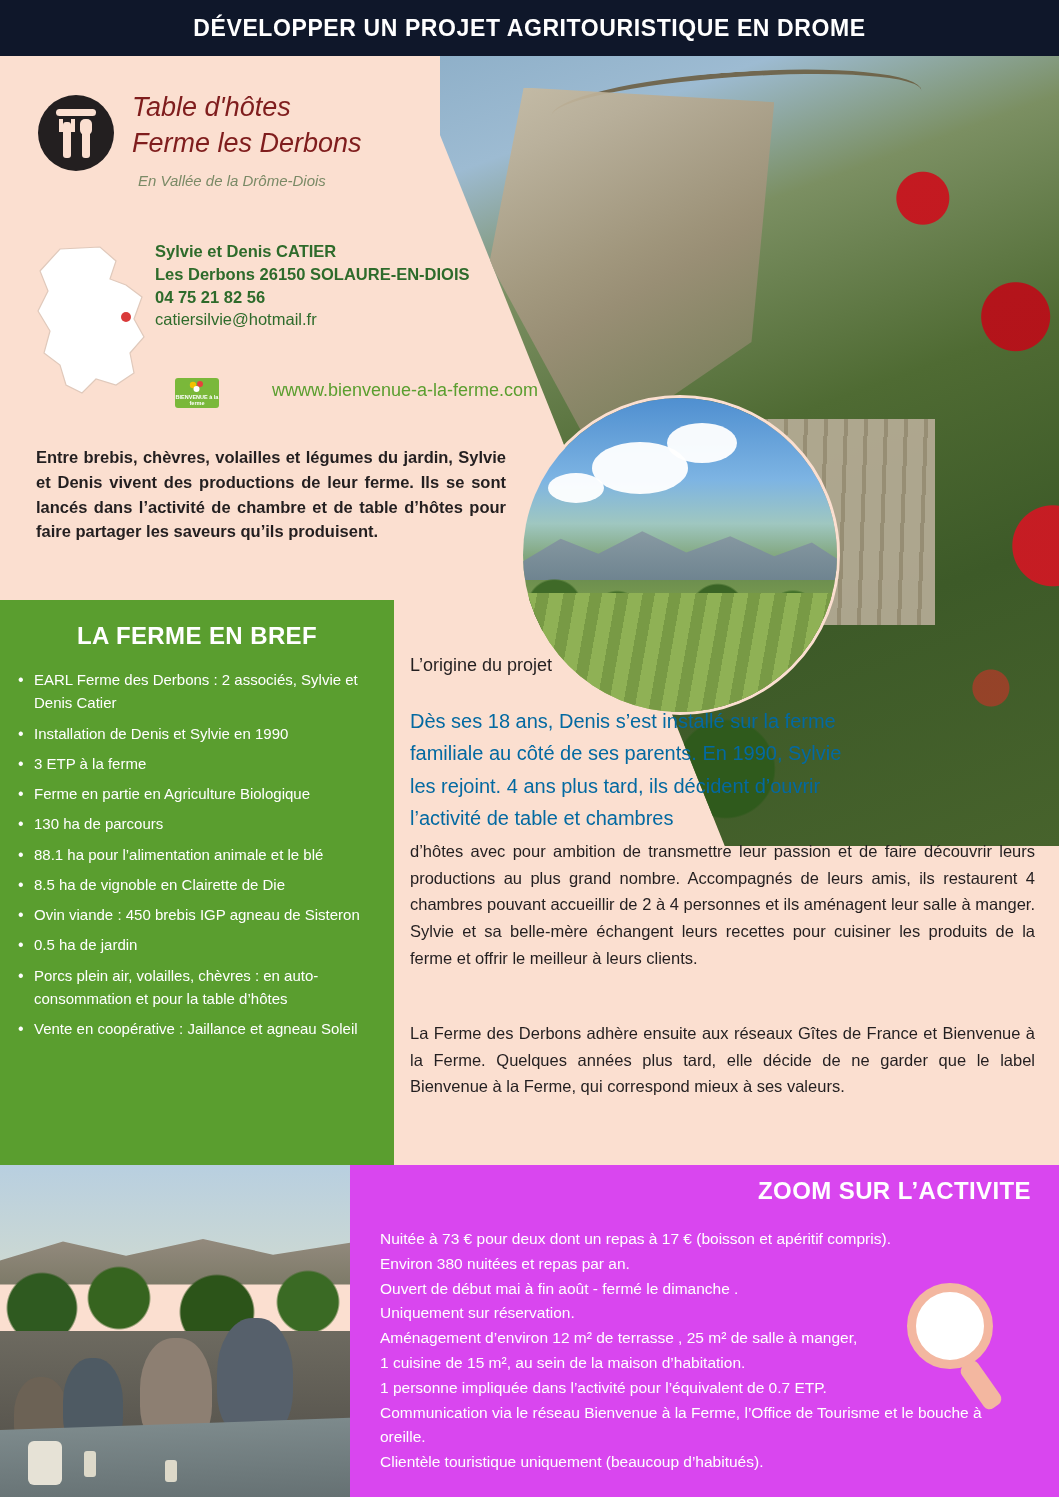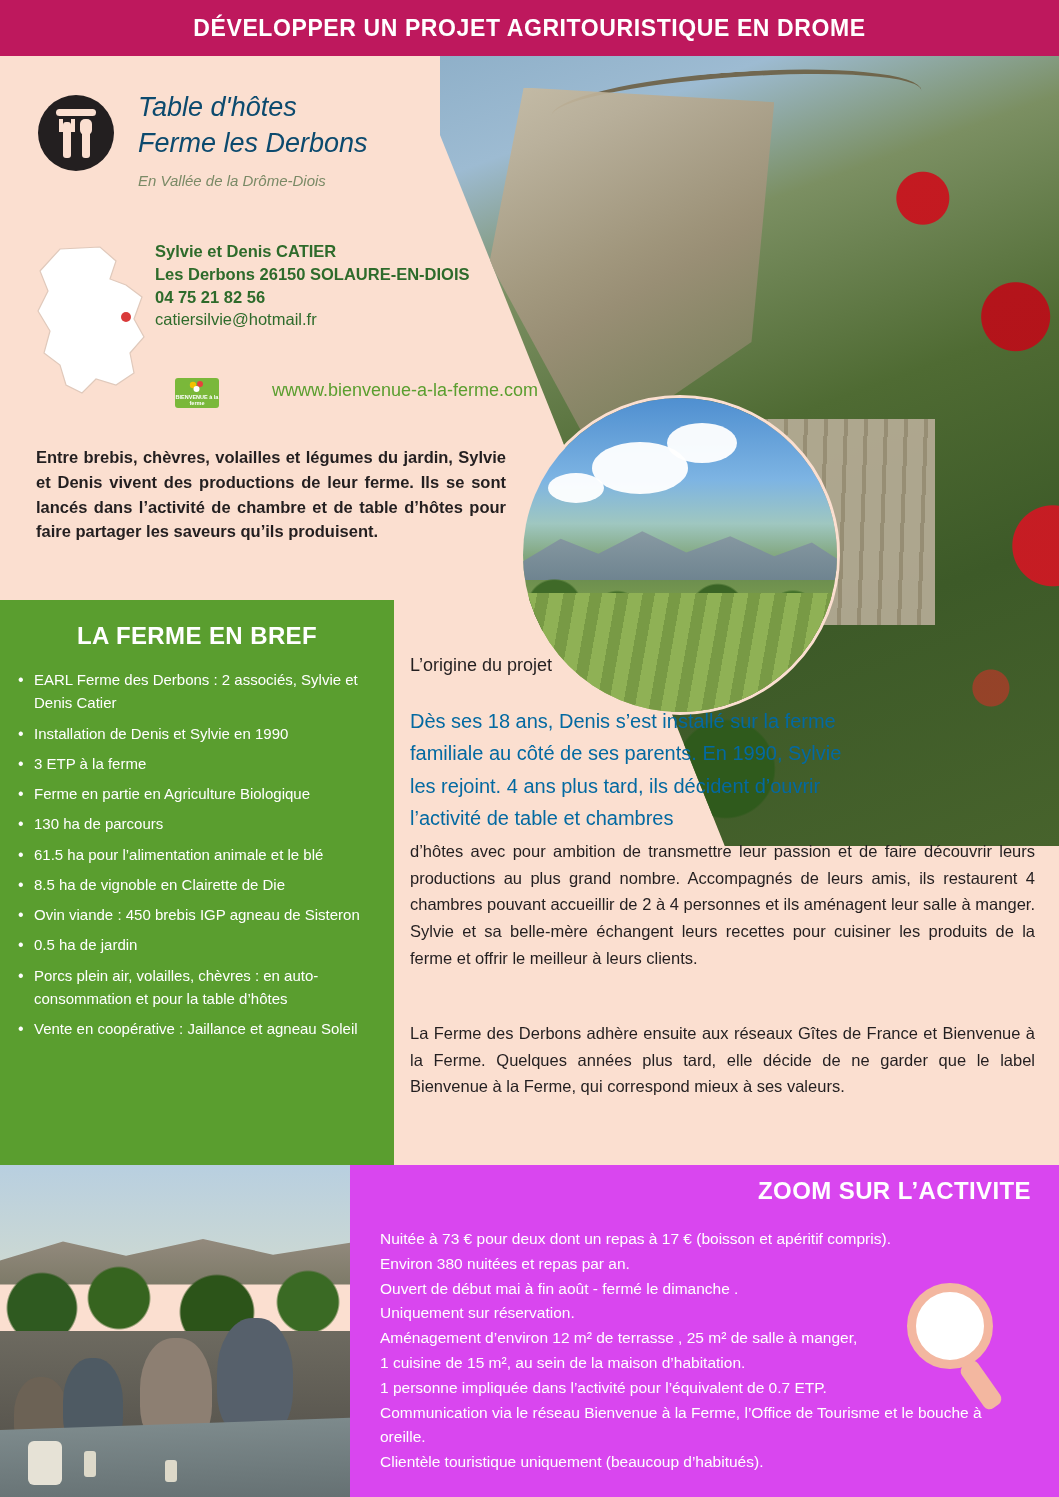--- a/index.html
+++ b/index.html
@@ -8,21 +8,21 @@
     width: 1059px; height: 1497px;
     font-family: "Liberation Sans", sans-serif;
     background: #fbdfd0;
     position: relative;
     overflow: hidden;
   }
 
   
   .header-banner {
     position: absolute; left:0; top:0; width:1059px; height:56px;
-    background:#be185d;
+    background:#0f172a;
     display:flex; align-items:center; justify-content:center;
   }
   .header-title {
     color:#ffffff; font-weight:bold; font-size:23px; letter-spacing:0.6px;
     text-align:center;
   }
 
   
   .peach-top {
     position:absolute; left:0; top:56px; width:1059px; height:545px;
@@ -38,21 +38,21 @@
     position:absolute; background:#fbdfd0;
   }
   .logo-circle .plate-top { left:18px; top:14px; width:40px; height:7px; border-radius:4px; }
   .logo-circle .fork { left:25px; top:27px; width:8px; height:36px; border-radius:3px; }
   .logo-circle .fork-tines { position:absolute; left:21px; top:24px; width:16px; height:13px;
      border-left:4px solid #fbdfd0; border-right:4px solid #fbdfd0; }
   .logo-circle .knife { left:44px; top:27px; width:8px; height:36px; border-radius:3px; }
   .logo-circle .knife-head { position:absolute; left:42px; top:24px; width:12px; height:16px; background:#fbdfd0; border-radius:5px; }
 
   .brand-l1, .brand-l2 {
-    position:absolute; left:138px; color:#0c4a6e; font-size:27px;
+    position:absolute; left:132px; color:#7f1d1d; font-size:27px;
     font-style:italic; font-family:"Liberation Sans", sans-serif;
   }
   .brand-l1 { top:92px; }
   .brand-l2 { top:128px; }
   .brand-sub {
     position:absolute; left:138px; top:172px; color:#7a8a66; font-size:15px; font-style:italic;
   }
 
   
   .contact {
@@ -334,21 +334,21 @@
 <div class="intro">Entre brebis, chèvres, volailles et légumes du jardin, Sylvie et Denis vivent des productions de leur ferme. Ils se sont lancés dans l’activité de chambre et de table d’hôtes pour faire partager les saveurs qu’ils produisent.</div>
 
 <div class="bref-panel">
   <div class="bref-title">LA FERME EN BREF</div>
   <ul class="bref-list">
     <li>EARL Ferme des Derbons : 2 associés, Sylvie et Denis Catier</li>
     <li>Installation de Denis et Sylvie en 1990</li>
     <li>3 ETP à la ferme</li>
     <li>Ferme en partie en Agriculture Biologique</li>
     <li>130 ha de parcours</li>
-    <li>61.5 ha pour l’alimentation animale  et le blé</li>
+    <li>88.1 ha pour l’alimentation animale  et le blé</li>
     <li>8.5 ha de vignoble en Clairette de Die</li>
     <li>Ovin viande : 450 brebis IGP agneau de Sisteron</li>
     <li>0.5 ha de jardin</li>
     <li> Porcs plein air, volailles, chèvres : en auto-consommation et pour la table d’hôtes</li>
     <li>Vente en coopérative : Jaillance et agneau Soleil</li>
   </ul>
 </div>
 
 <div class="origine-title">L’origine du projet</div>
 <div class="origine-p1">Dès ses 18 ans, Denis s’est installé sur la ferme familiale au côté de ses parents. En 1990, Sylvie les rejoint. 4 ans plus tard, ils décident d’ouvrir l’activité de table et chambres</div>

